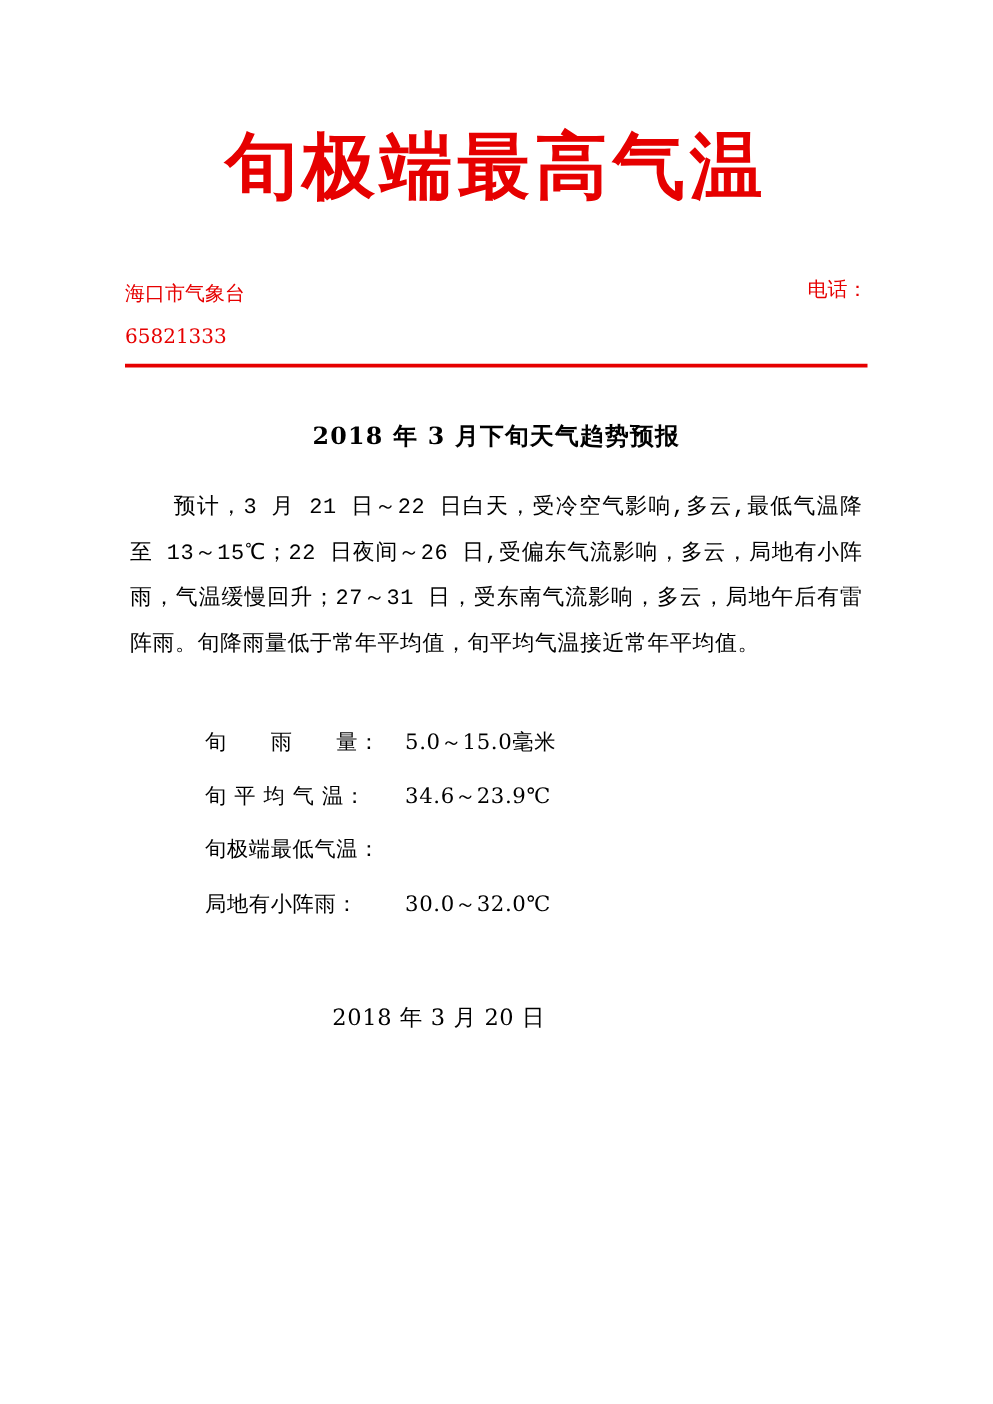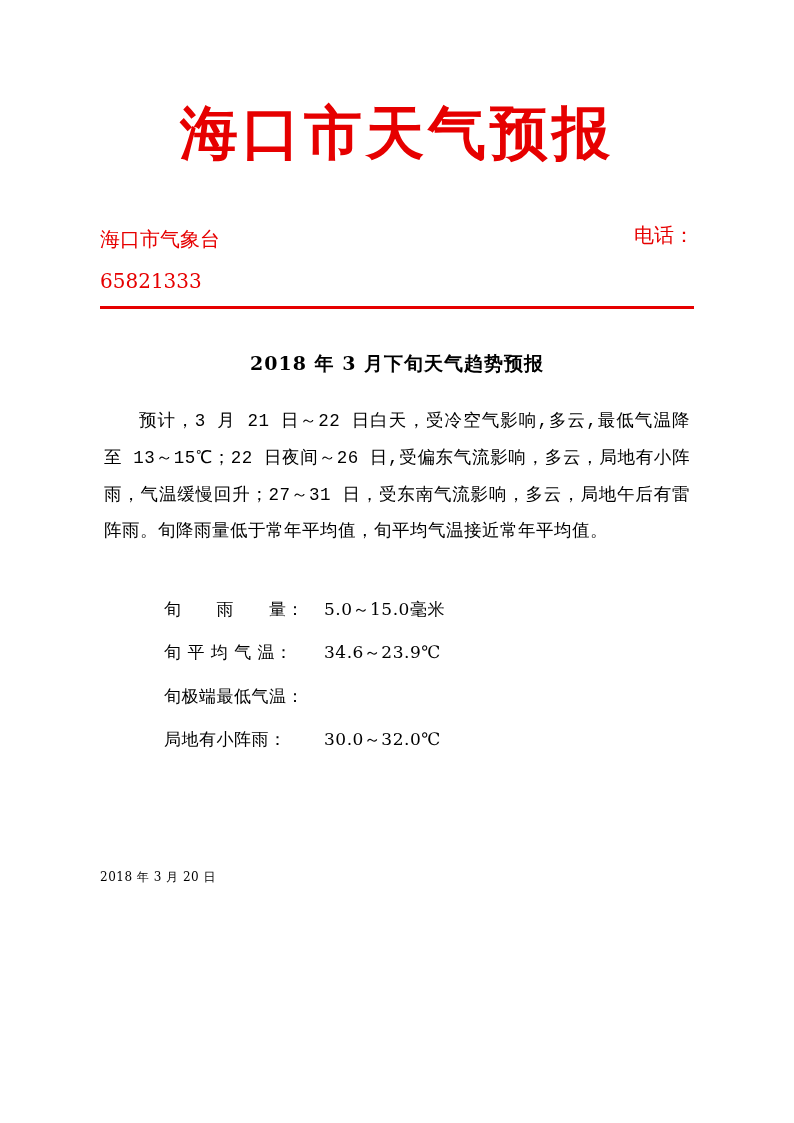--- a/index.html
+++ b/index.html
@@ -33,21 +33,21 @@
     letter-spacing: 4px;
     line-height: 1;
     padding-top: 104px;
   }
 
   .issuer-row {
     display: flex;
     justify-content: space-between;
     align-items: flex-start;
     margin-top: 58px;
-    font-size: 20px;
+    font-size: 16px;
     color: #e60000;
     font-family: "DejaVu Serif", "Liberation Serif", serif;
   }
   .issuer-left {
     text-align: left;
     line-height: 1.9;
   }
   .issuer-right {
     text-align: right;
     padding-top: 2px;
@@ -100,34 +100,34 @@
   .stat-label {
     display: inline-block;
     min-width: 160px;
     letter-spacing: 0.5px;
   }
   .stat-value {
     letter-spacing: 0.5px;
   }
 
   .signature {
-    margin-top: 108px;
-    text-align: left;
+    margin-top: 56px;
+    text-align: center;
     padding-right: 92px;
-    font-size: 12px;
+    font-size: 18px;
     font-family: "DejaVu Serif", "Liberation Serif", serif;
     letter-spacing: 0.5px;
   }
 </style>
 </head>
 <body>
 
 <div class="page">
 
-  <div class="masthead">海口市天气预报</div>
+  <div class="masthead">旬极端最高气温</div>
 
   <div class="issuer-row">
     <div class="issuer-left">
       <div>海口市气象台</div>
       <div class="phone-number">65821333</div>
     </div>
     <div class="issuer-right">电话：</div>
   </div>
 
   <div class="red-rule"></div>

